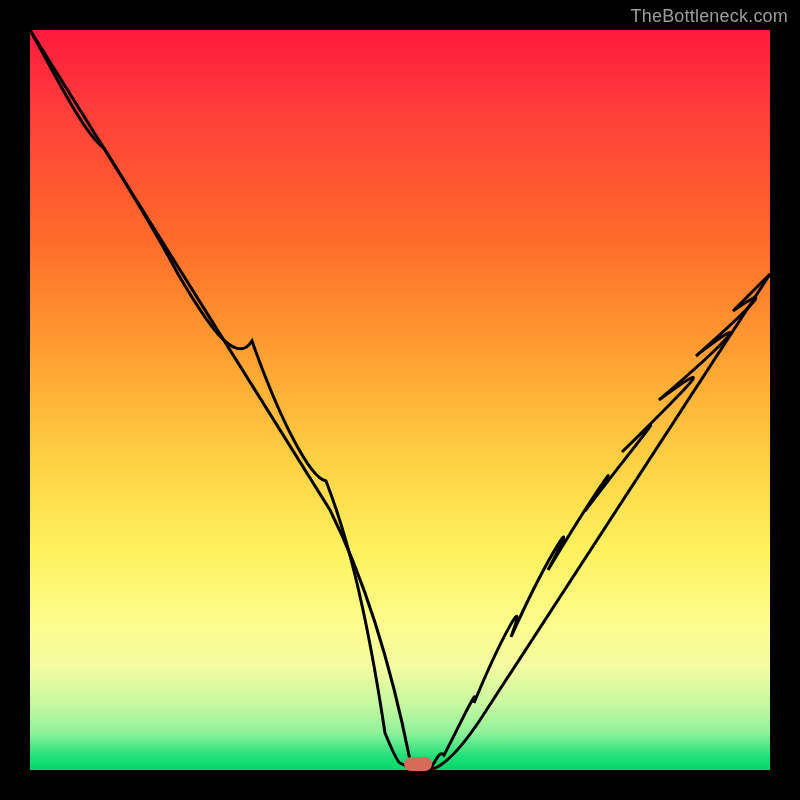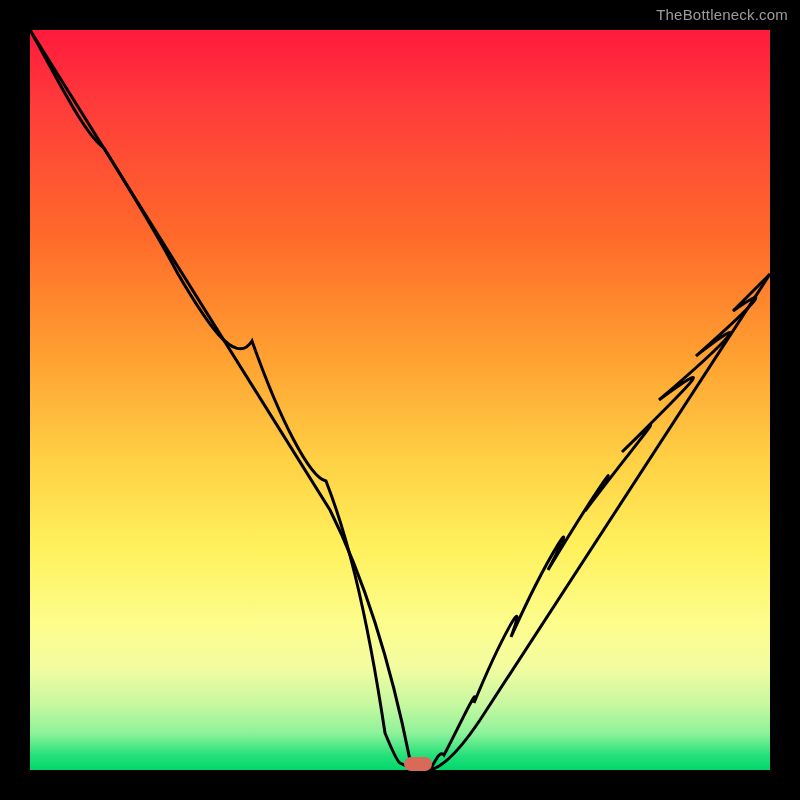--- a/index.html
+++ b/index.html
@@ -52,21 +52,21 @@
     width: 28px;
     height: 14px;
     border-radius: 7px;
     background: #d86a5a; 
   }
   .watermark {
     position: absolute;
     top: 6px;
     right: 12px;
     color: #9c9c9c;
-    font-size: 15px;
+    font-size: 18px;
     letter-spacing: 0.2px;
     font-weight: 400;
   }
 </style>
 </head>
 <body>
 
 <div class="frame">
 
   <div class="plot-area">

